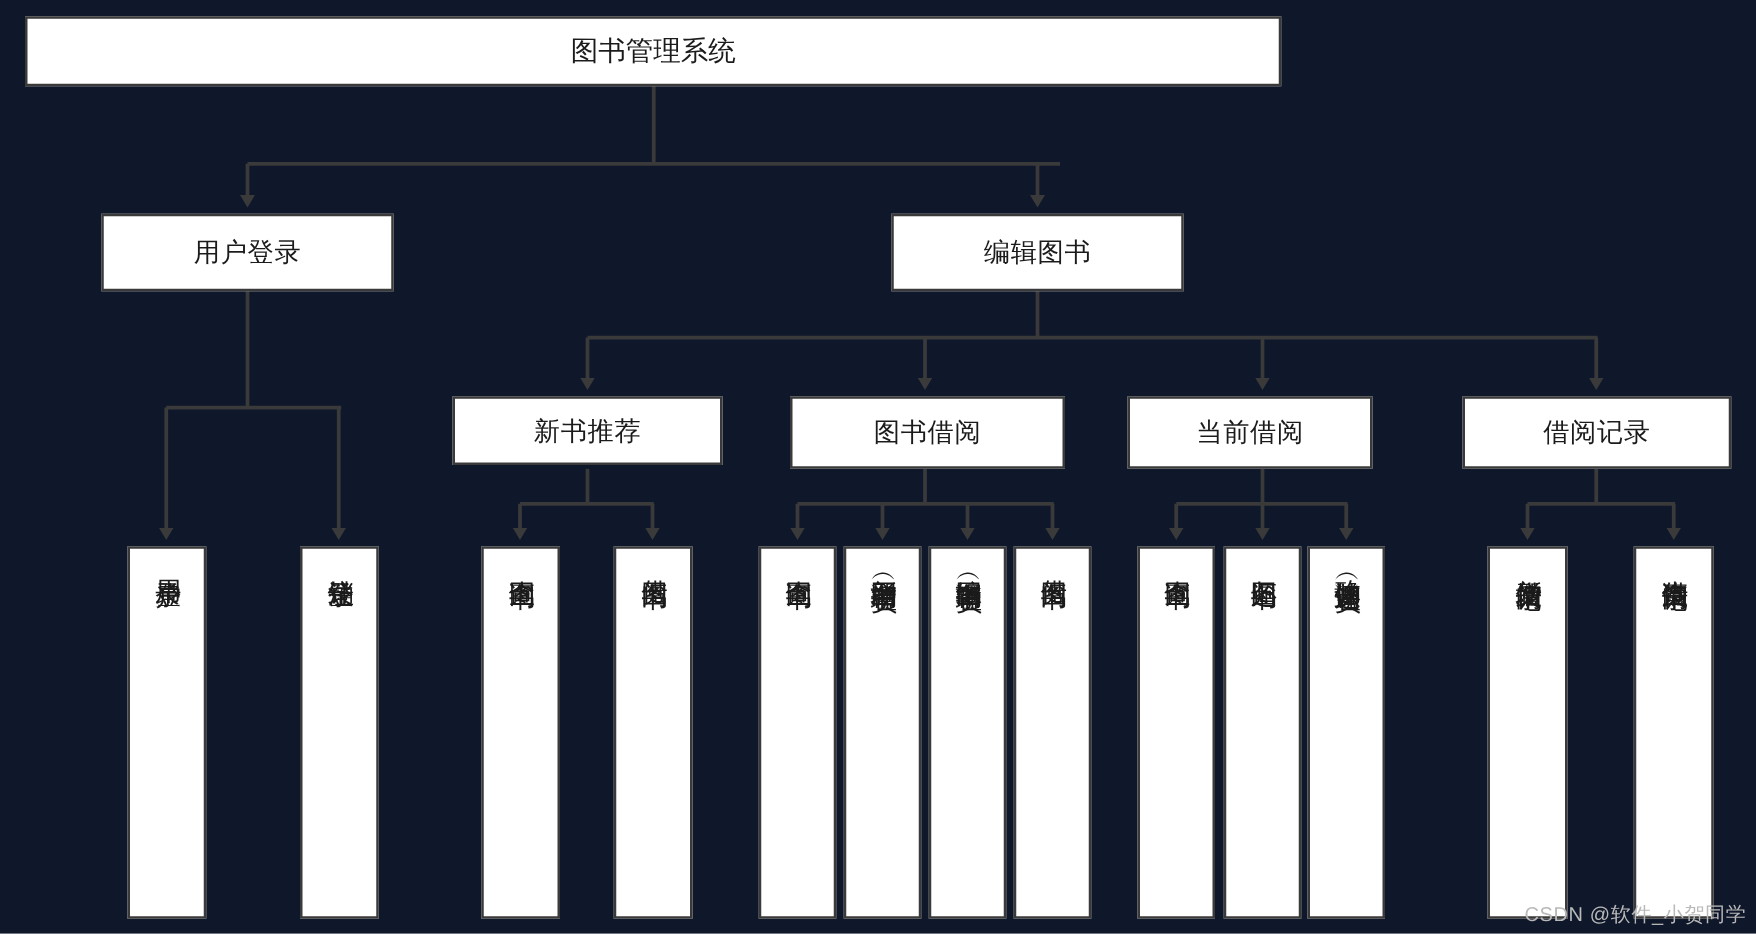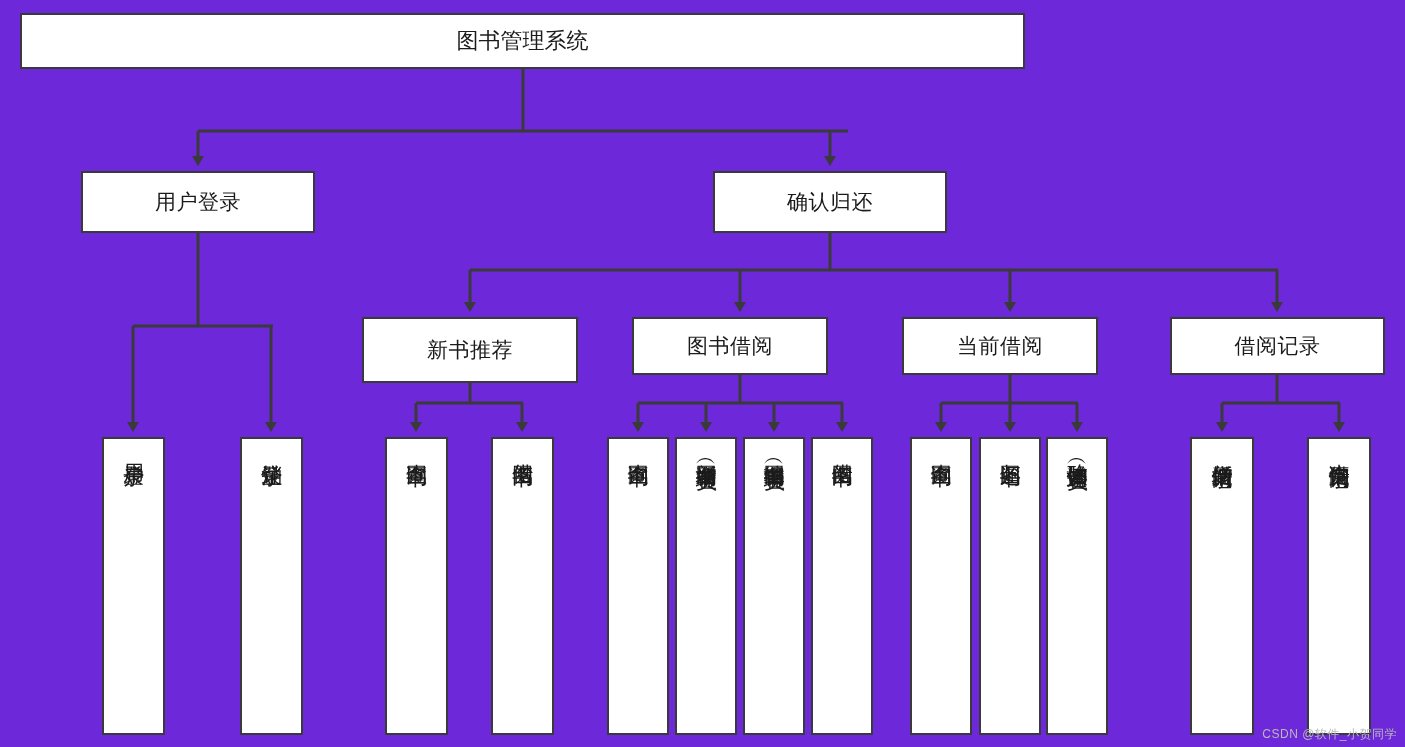--- a/index.html
+++ b/index.html
@@ -7,21 +7,21 @@
     padding: 0;
     background: #ffffff;
   }
   body {
     font-family: "Liberation Sans", "DejaVu Sans", sans-serif;
   }
   #canvas {
     position: relative;
     width: 1405px;
     height: 747px;
-    background: #6d28d9;
+    background: #0f172a;
     overflow: hidden;
   }
   svg.wires {
     position: absolute;
     left: 0;
     top: 0;
     width: 1405px;
     height: 747px;
     pointer-events: none;
   }
@@ -56,21 +56,21 @@
     white-space: pre;
     text-align: left;
   }
   .htext {
     white-space: pre;
   }
   .watermark {
     position: absolute;
     right: 8px;
     bottom: 4px;
-    font-size: 12px;
+    font-size: 16px;
     color: #b9b9b9;
     letter-spacing: 0.5px;
     white-space: pre;
   }
 </style>
 </head>
 <body>
 
 <div id="canvas">
 
@@ -126,28 +126,28 @@
 
   <div class="node root" style="left:20px; top:13px; width:1005px; height:56px;">
     <span class="htext">图书管理系统</span>
   </div>
 
   <div class="node horiz" style="left:81px; top:171px; width:234px; height:62px;">
     <span class="htext">用户登录</span>
   </div>
 
   <div class="node horiz" style="left:713px; top:171px; width:234px; height:62px;">
-    <span class="htext">确认归还</span>
-  </div>
-
-  <div class="node horiz" style="left:362px; top:317px; width:216px; height:66px;">
+    <span class="htext">编辑图书</span>
+  </div>
+
+  <div class="node horiz" style="left:362px; top:317px; width:216px; height:55px;">
     <span class="htext">新书推荐</span>
   </div>
 
-  <div class="node horiz" style="left:632px; top:317px; width:196px; height:58px;">
+  <div class="node horiz" style="left:632px; top:317px; width:220px; height:58px;">
     <span class="htext">图书借阅</span>
   </div>
 
   <div class="node horiz" style="left:902px; top:317px; width:196px; height:58px;">
     <span class="htext">当前借阅</span>
   </div>
 
   <div class="node horiz" style="left:1170px; top:317px; width:215px; height:58px;">
     <span class="htext">借阅记录</span>
   </div>

